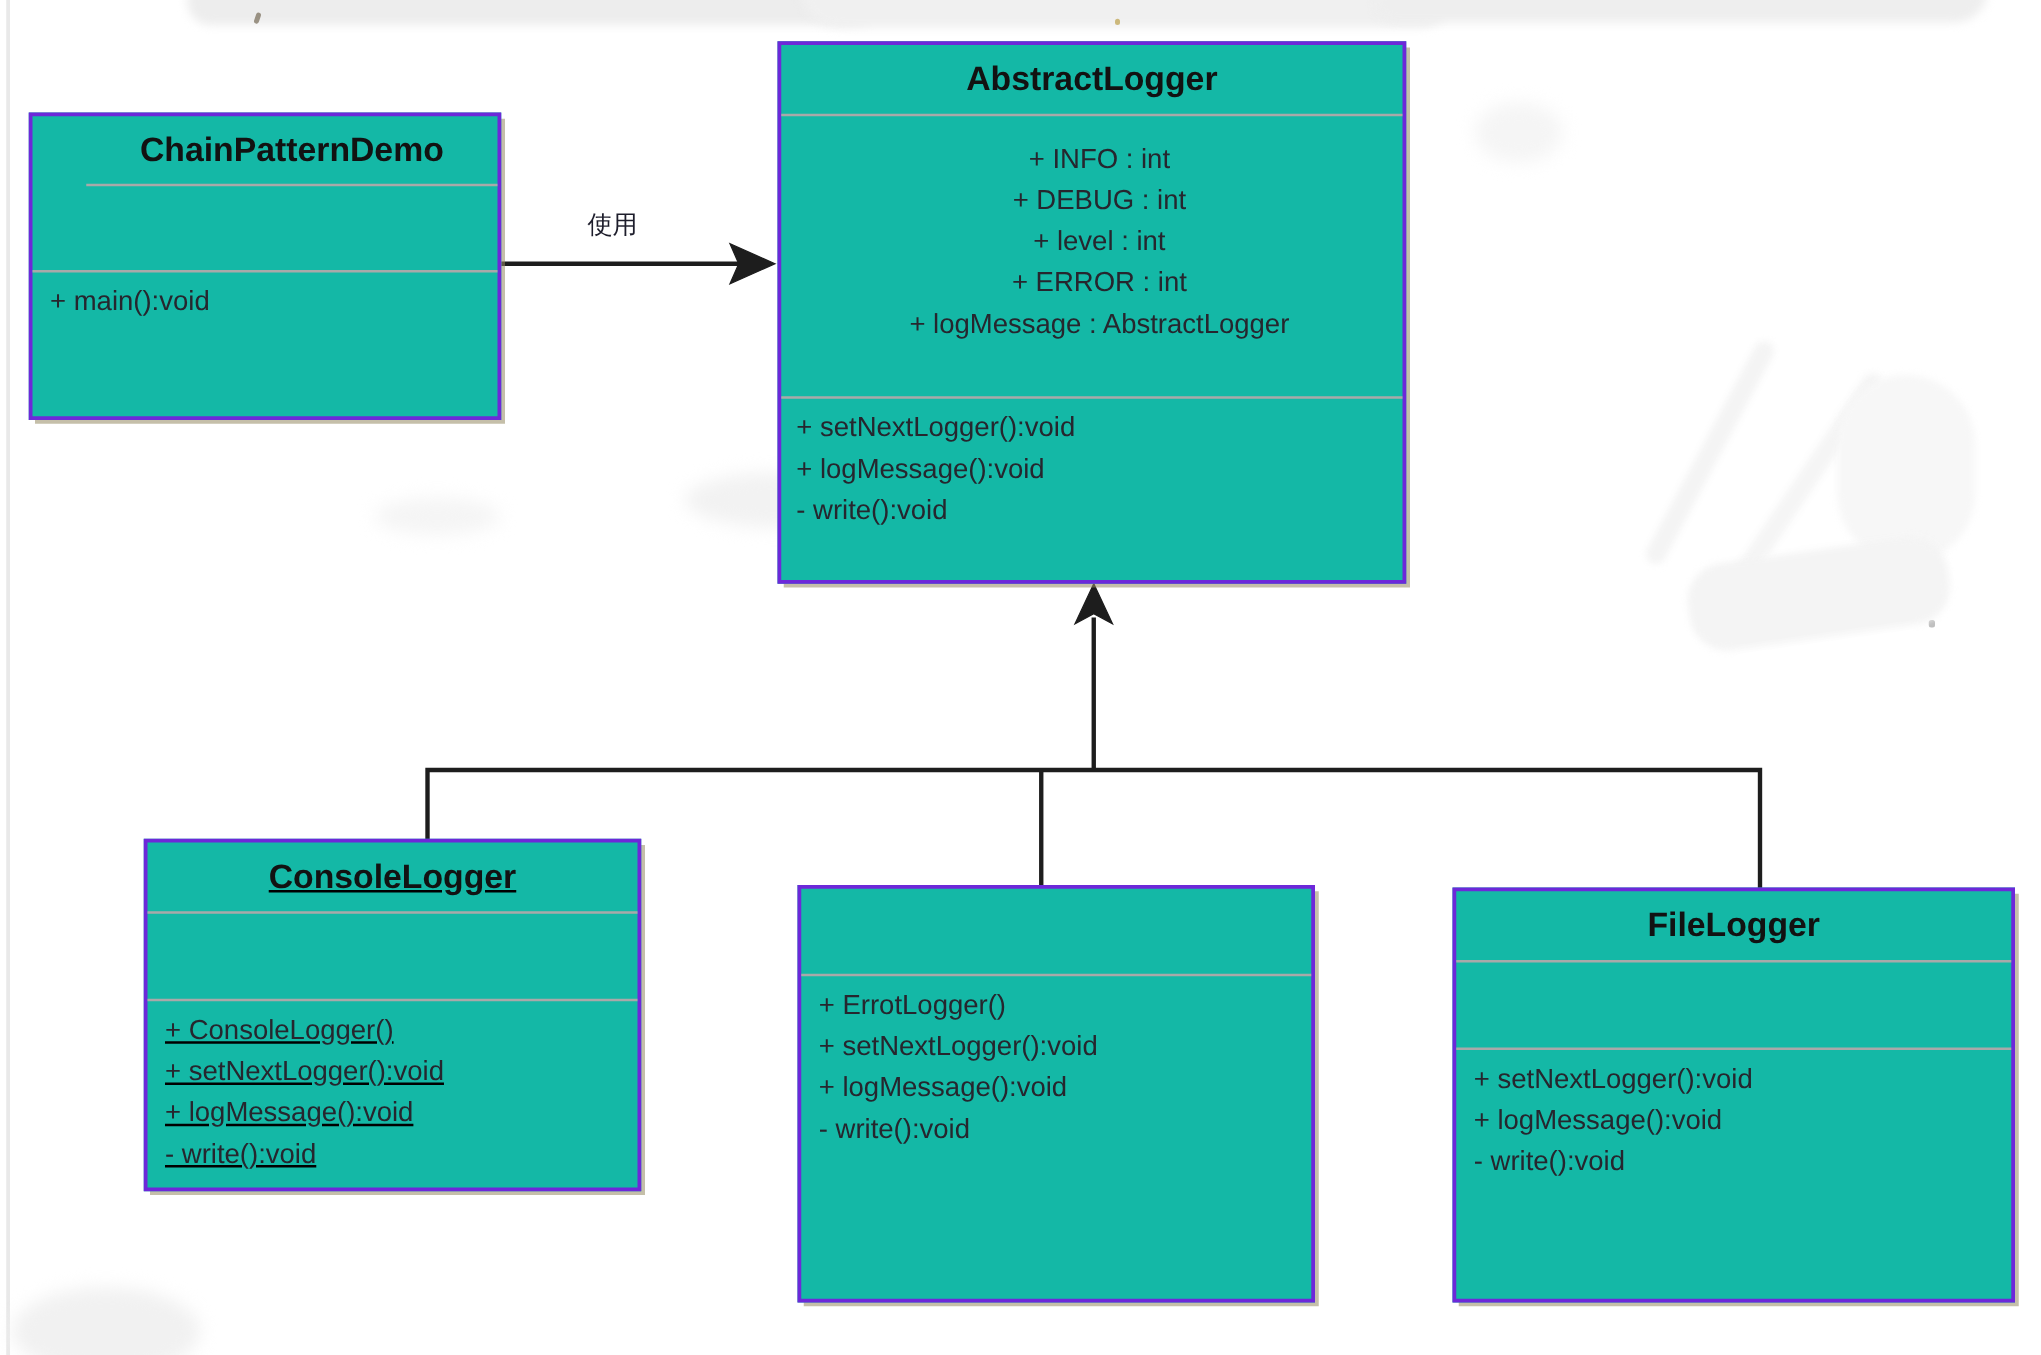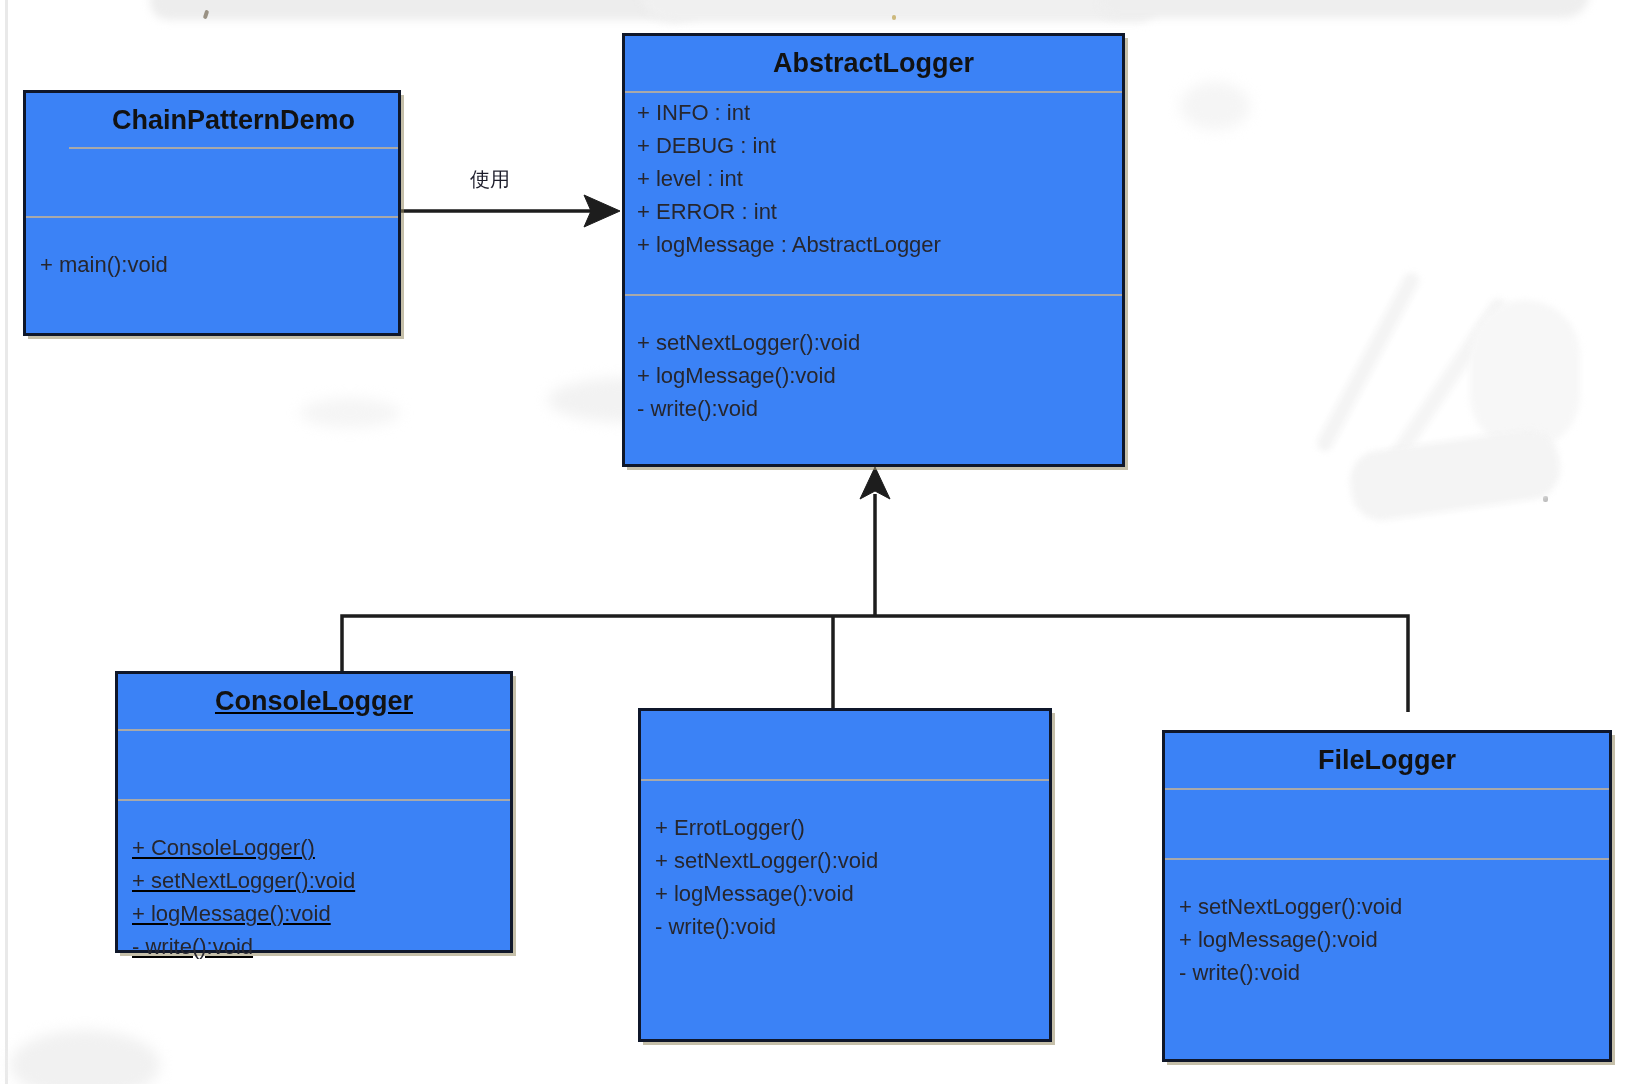--- a/index.html
+++ b/index.html
@@ -35,50 +35,50 @@
   .connectors{position:absolute;left:0;top:0;width:1633px;height:1084px;}
   .connectors line,.connectors polyline{stroke:#1d1d1d;stroke-width:3.5;}
   .connectors polygon{fill:#1d1d1d;stroke:#1d1d1d;stroke-width:1;}
   .dep-label{
     position:absolute;left:450px;top:166px;width:80px;
     font-size:20px;color:#1d1d2b;text-align:center;font-weight:500;
   }
   
   .uml-class{
     position:absolute;box-sizing:border-box;
-    background:#3b82f6;
-    border:3px solid #0f172a;
+    background:#14b8a6;
+    border:3px solid #6d28d9;
     box-shadow:4px 4px 0 -1px rgba(150,138,98,0.55);
   }
   .uml-title{
     display:flex;align-items:center;justify-content:center;
     font-size:27px;font-weight:bold;color:#121212;
     border-bottom:2px solid #a9a9a9;box-sizing:border-box;
   }
   .uml-attrs{border-bottom:2px solid #a9a9a9;box-sizing:border-box;padding-top:16px;}
-  .uml-methods{padding-top:30px;}
+  .uml-methods{padding-top:6px;}
   .uml-line{
     font-size:22px;color:#26262e;line-height:33px;padding-left:14px;
     white-space:nowrap;
   }
   
   .pos-chain{left:23px;top:90px;width:378px;height:246px;}
   .pos-chain .uml-title{height:56px;margin-left:43px;}
   .pos-chain .uml-attrs{height:69px;}
   .pos-abstract{left:622px;top:33px;width:503px;height:434px;}
   .pos-abstract .uml-title{height:57px;}
-  .pos-abstract .uml-attrs{height:203px;padding-top:3px;}
+  .pos-abstract .uml-attrs{height:226px;padding-top:17px;text-align:center;}
   .pos-abstract .uml-line{padding-left:12px;}
   .pos-console{left:115px;top:671px;width:398px;height:282px;text-decoration:underline;}
   .pos-console .uml-title{height:57px;}
   .pos-console .uml-attrs{height:70px;}
   .pos-error{left:638px;top:708px;width:414px;height:334px;}
   .pos-error .uml-title{height:57px;}
   .pos-error .uml-attrs{height:70px;}
-  .pos-file{left:1162px;top:710px;width:450px;height:332px;margin-top:20px;}
+  .pos-file{left:1162px;top:710px;width:450px;height:332px;}
   .pos-file .uml-title{height:57px;}
   .pos-file .uml-attrs{height:70px;}
 </style>
 </head>
 <body>
 
 <div class="canvas">
 
   <div class="edge-line"></div>
   <div class="smudge smudge-top-a"></div>

